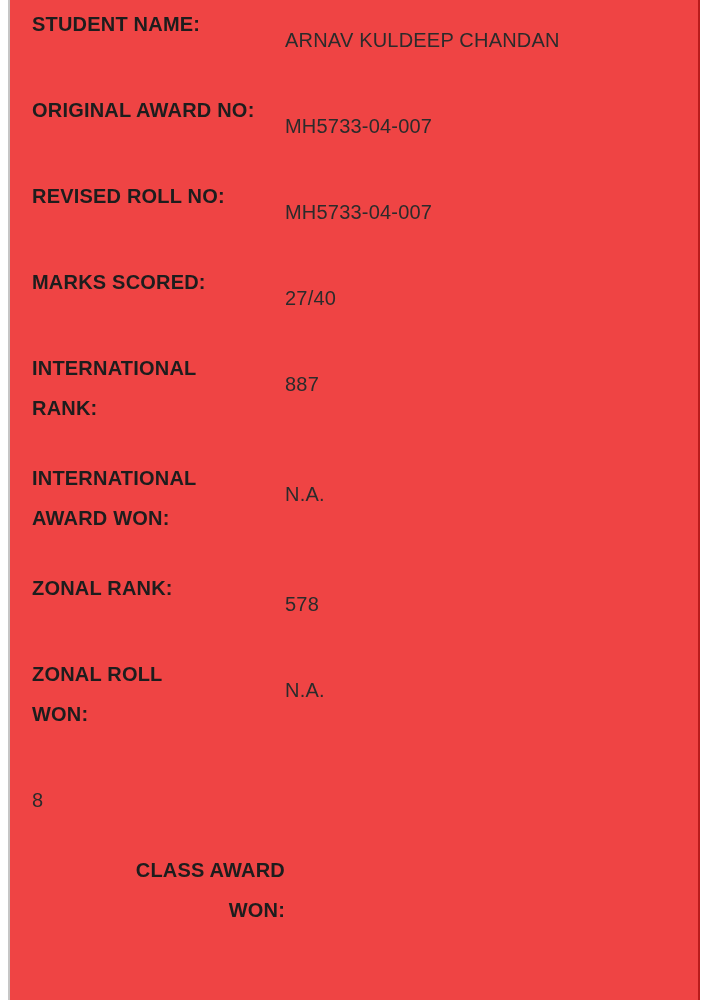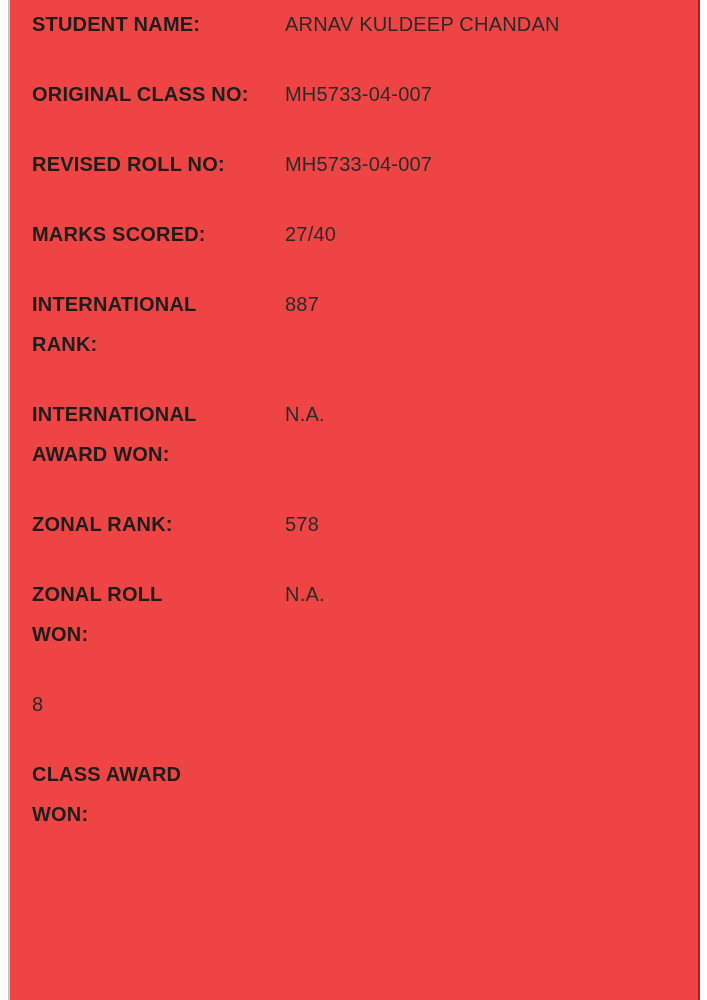--- a/index.html
+++ b/index.html
@@ -27,53 +27,55 @@
     background: #ef4444;
     padding: 4px 10px 0 22px;
   }
   .row {
     display: flex;
     align-items: flex-start;
     margin-bottom: 30px;
   }
   .row:last-child {
     margin-bottom: 0;
+    text-align: right;
   }
   .label {
     width: 253px;
     flex: 0 0 253px;
     font-size: 20px;
     font-weight: 700;
     line-height: 40px;
     color: #1d1d1d;
     white-space: pre-line;
     letter-spacing: 0.2px;
   }
   .value {
     flex: 1;
     font-size: 20px;
     font-weight: 400;
     line-height: 40px;
     color: #2b2b2b;
     letter-spacing: 0.2px;
+    margin-top: 16px;
   }
 </style>
 </head>
 <body>
 
 <div class="viewport">
   <div class="result-card">
 
     <div class="row">
       <div class="label">STUDENT NAME:</div>
       <div class="value">ARNAV KULDEEP CHANDAN</div>
     </div>
 
     <div class="row">
-      <div class="label">ORIGINAL CLASS NO:</div>
+      <div class="label">ORIGINAL AWARD NO:</div>
       <div class="value">MH5733-04-007</div>
     </div>
 
     <div class="row">
       <div class="label">REVISED ROLL NO:</div>
       <div class="value">MH5733-04-007</div>
     </div>
 
 
     <div class="row">

